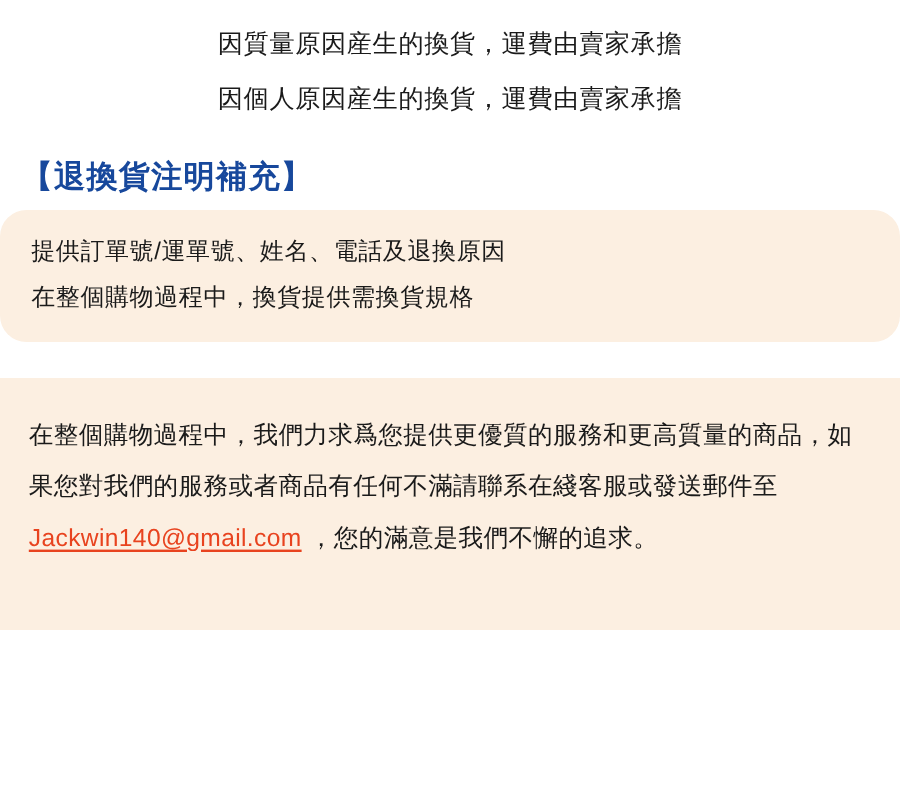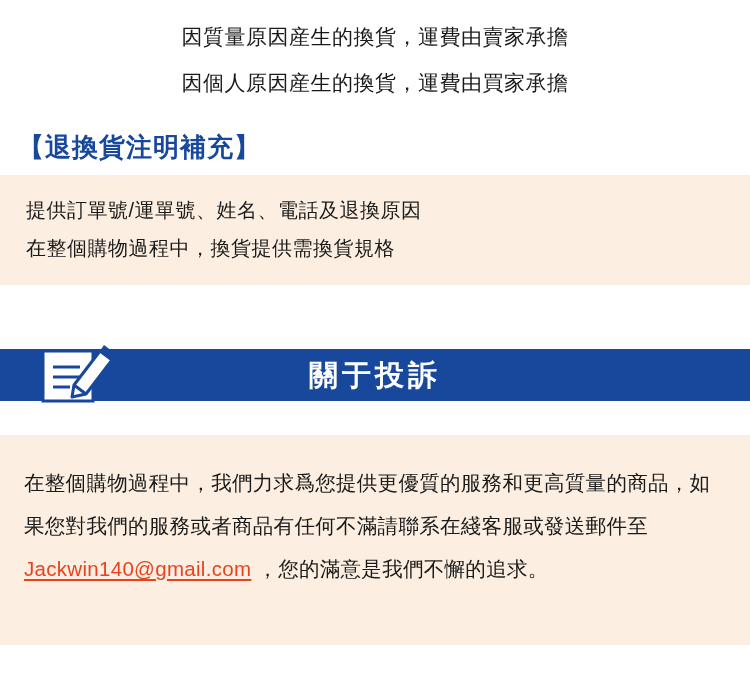--- a/index.html
+++ b/index.html
@@ -39,20 +39,21 @@
     font-weight: bold;
     color: #17489c;
     letter-spacing: 1px;
   }
 
   
   .note-box {
     background: #fcefe1;
     padding: 16px 0 18px 26px;
     margin: 0;
+    border-radius: 22px;
   }
   .note-line {
     font-size: 20px;
     line-height: 38px;
     color: #1a1a1a;
     letter-spacing: 0.5px;
   }
 
   
   .banner-wrap {
@@ -109,45 +110,28 @@
     text-underline-offset: 3px;
   }
 </style>
 </head>
 <body>
 
 <div class="page">
 
   <div class="policy-lines">
     <div class="policy-line">因質量原因産生的換貨，運費由賣家承擔</div>
-    <div class="policy-line">因個人原因産生的換貨，運費由買家承擔</div>
+    <div class="policy-line">因個人原因産生的換貨，運費由賣家承擔</div>
   </div>
 
   <div class="bracket-heading">【退換貨注明補充】</div>
 
   <div class="note-box">
     <div class="note-line">提供訂單號/運單號、姓名、電話及退換原因</div>
     <div class="note-line">在整個購物過程中，換貨提供需換貨規格</div>
   </div>
 
-  <div class="banner-wrap">
-    <div class="banner-bar"></div>
-    <div class="banner-icon">
-      <svg width="78" height="66" viewBox="0 0 78 66" xmlns="http://www.w3.org/2000/svg">
-        <rect x="5" y="12" width="50" height="50" fill="#ffffff" stroke="#17489c" stroke-width="3"></rect>
-        <line x1="15" y1="28" x2="42" y2="28" stroke="#17489c" stroke-width="3"></line>
-        <line x1="15" y1="38" x2="42" y2="38" stroke="#17489c" stroke-width="3"></line>
-        <line x1="15" y1="48" x2="32" y2="48" stroke="#17489c" stroke-width="3"></line>
-        <g>
-          <polygon points="36,46 62,12 74,21 48,55 34,58" fill="#ffffff" stroke="#17489c" stroke-width="3" stroke-linejoin="round"></polygon>
-          <polygon points="62,12 74,21 78,15 66,6" fill="#17489c"></polygon>
-          <line x1="36" y1="46" x2="48" y2="55" stroke="#17489c" stroke-width="3"></line>
-        </g>
-      </svg>
-    </div>
-    <div class="banner-title">關于投訴</div>
-  </div>
 
   <div class="footer-box">
     <div class="footer-par"><span>在整個購物過程中，我們力求爲您提供更優質的服務和更高質量的商品，如果您對我們的服務或者商品有任何不滿請聯系在綫客服或發送郵件至 </span><span class="email">Jackwin140@gmail.com</span><span> ，您的滿意是我們不懈的追求。</span></div>
   </div>
 
 </div>
 
 </body></html>

